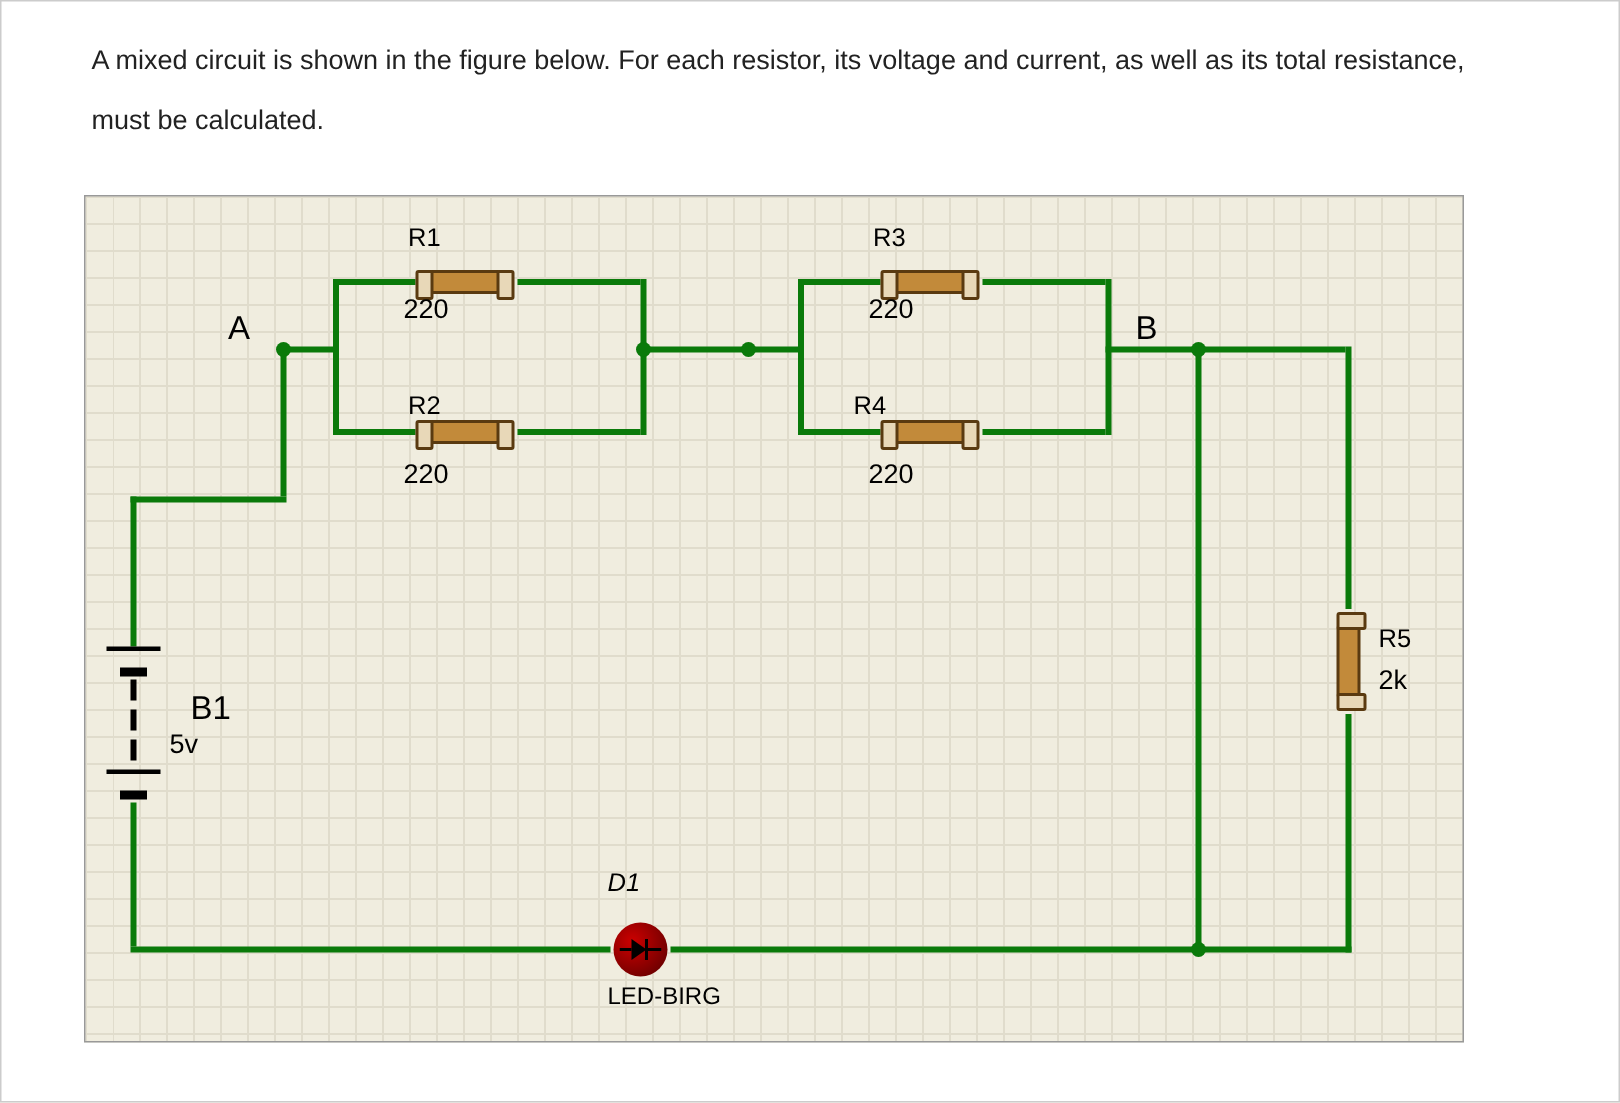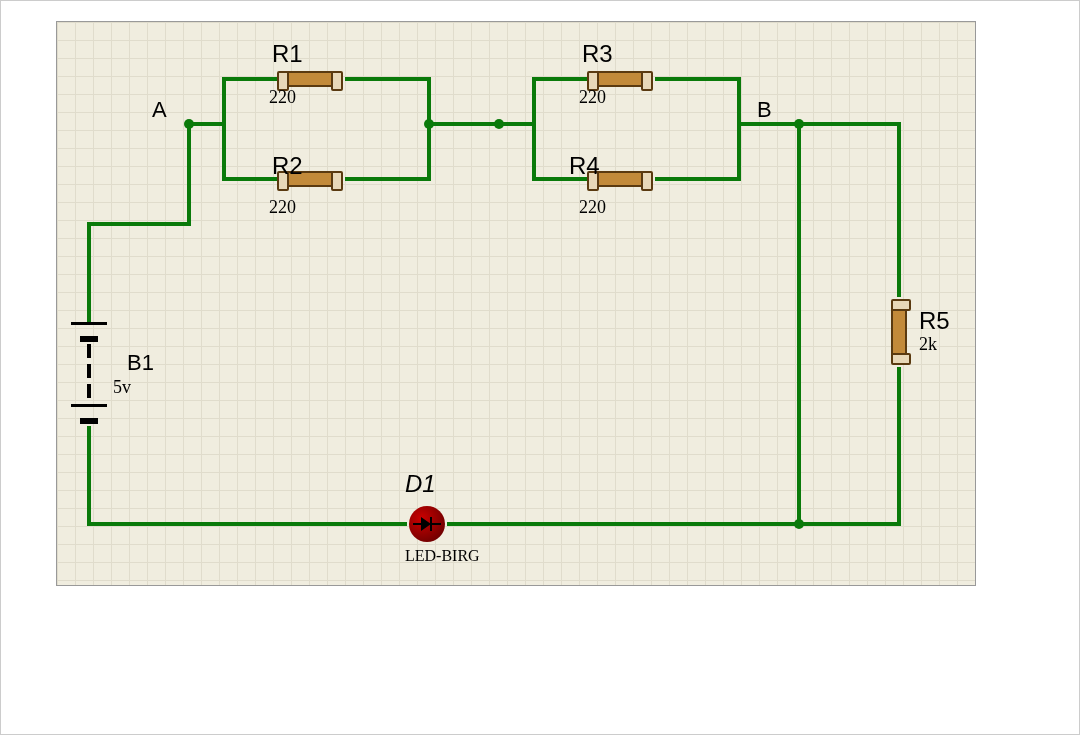--- a/index.html
+++ b/index.html
@@ -67,27 +67,27 @@
     position: absolute;
     top: -2px; width: 8px; height: 16px;
     background: #e8d8b8;
     border: 2px solid #5a3a10;
     border-radius: 2px;
   }
   .resistor-body::before { left: -10px; }
   .resistor-body::after  { right: -10px; }
   .label {
     position: absolute;
-    font-size: 24px;
+    font-size: 17px;
     font-weight: 400;
     color: #000;
     font-family: Arial, sans-serif;
     white-space: nowrap;
   }
-  .value { font-size: 18px; font-family: Liberation Serif, serif; }
+  .value { font-size: 18px; }
   .node-label { font-size: 22px; }
   .battery {
     position: absolute;
   }
   .batt-long {
     position: absolute;
     width: 36px; height: 3px;
     background: #000;
     left: -18px;
   }
@@ -130,20 +130,21 @@
     border-radius:2px;
   }
   .r5-body::before { top:-10px; }
   .r5-body::after  { bottom:-10px; }
 </style>
 </head>
 <body>
 
 <div class="page">
 
+  <div class="question">A mixed circuit is shown in the figure below. For each resistor, its voltage and current, as well as its total resistance, must be calculated.</div>
 
   <div class="cursor-mark">
     <svg viewBox="0 0 18 12">
         <rect x="0" y="0" width="6" height="2" fill="#b00"></rect>
         <rect x="0" y="0" width="2" height="6" fill="#b00"></rect>
         <rect x="6" y="7" width="10" height="3" fill="#c0b090"></rect>
       </svg>
   </div>
 
   <div class="figure-frame">

